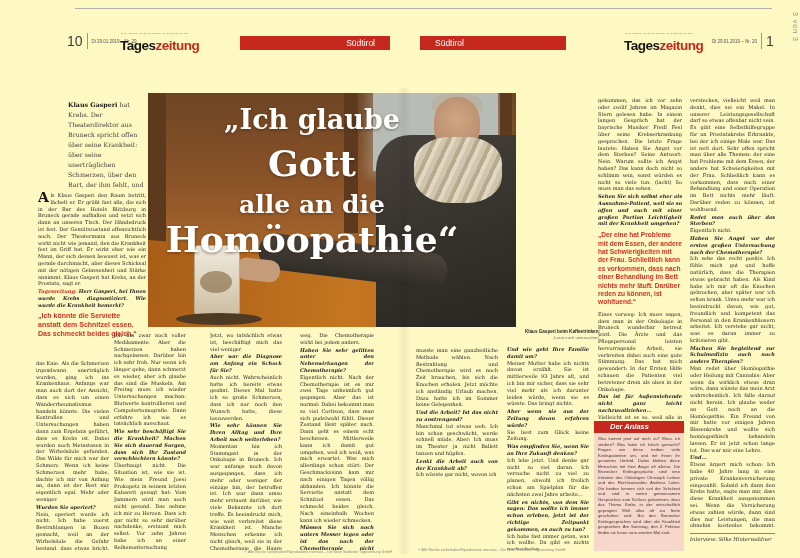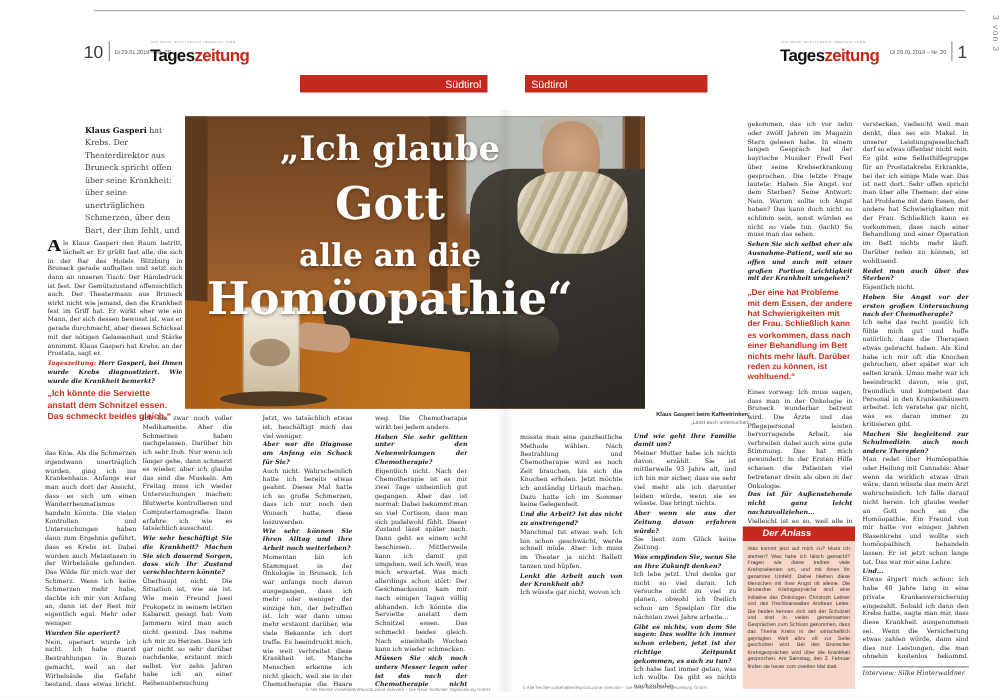--- a/index.html
+++ b/index.html
@@ -1,34 +1,34 @@
 <!DOCTYPE html>
 <html><head>
 <meta charset="utf-8">
 <style>
   html,body{margin:0;padding:0;}
   body{font-family:"DejaVu Serif",serif;background:#eceae6;}
-  #spread{position:relative;width:800px;height:558px;background:#ffffff;overflow:hidden;}
+  #spread{position:relative;width:800px;height:558px;background:#fef9c3;overflow:hidden;}
   .abs{position:absolute;}
   [data-name]{box-sizing:border-box;}
 
   
   .top-rule{left:75px;top:8px;width:697px;height:1px;background:#b3b0aa;}
   .sheet-ind{right:1px;top:12px;color:#8f8d88;font-family:"Liberation Sans",sans-serif;
              font-size:7px;writing-mode:vertical-rl;letter-spacing:1px;}
   .pageno{font-size:14px;color:#3a3a3a;font-family:"Liberation Sans",sans-serif;font-weight:400;}
   .hdr-date{font-size:4.5px;color:#55524e;font-family:"Liberation Sans",sans-serif;white-space:nowrap;}
   .hdr-sep{width:1px;height:16px;background:#9a9792;}
   .logo{font-family:"Liberation Sans",sans-serif;line-height:1;}
   .logo .tag{display:block;font-size:2.5px;letter-spacing:.6px;color:#777;text-transform:uppercase;
              text-align:center;margin-bottom:1px;white-space:nowrap;overflow:hidden;}
   .logo .main{font-size:13.5px;font-weight:700;letter-spacing:-.5px;white-space:nowrap;}
   .logo .p1{color:#15130f;} .logo .p2{color:#c5281c;}
   .redbar{height:14px;background:#c5281c;color:#fff;font-family:"Liberation Sans",sans-serif;
-          font-size:8.5px;line-height:14px;padding:0 5px;margin-top:24px;}
+          font-size:8.5px;line-height:14px;padding:0 15px;}
   .redbar.r{text-align:right;} .redbar.l{text-align:left;}
 
   
   .photo{left:148px;top:93px;width:368px;height:234px;overflow:hidden;
          background:linear-gradient(180deg,#6e4524 0%,#8a5328 38%,#9c5f2b 55%,#b06a24 75%,#a35d1e 100%);}
   .wall-panel{position:absolute;background:#5d3a1e;}
   .window-back{position:absolute;left:225px;top:0;width:125px;height:78px;background:#b7bdb6;
                box-shadow:0 0 12px 6px rgba(183,189,182,.45);}
   .window-right{position:absolute;left:388px;top:0;width:64px;height:58px;background:#d9ded7;
                 border:5px solid #4e2f16;border-top:none;}

